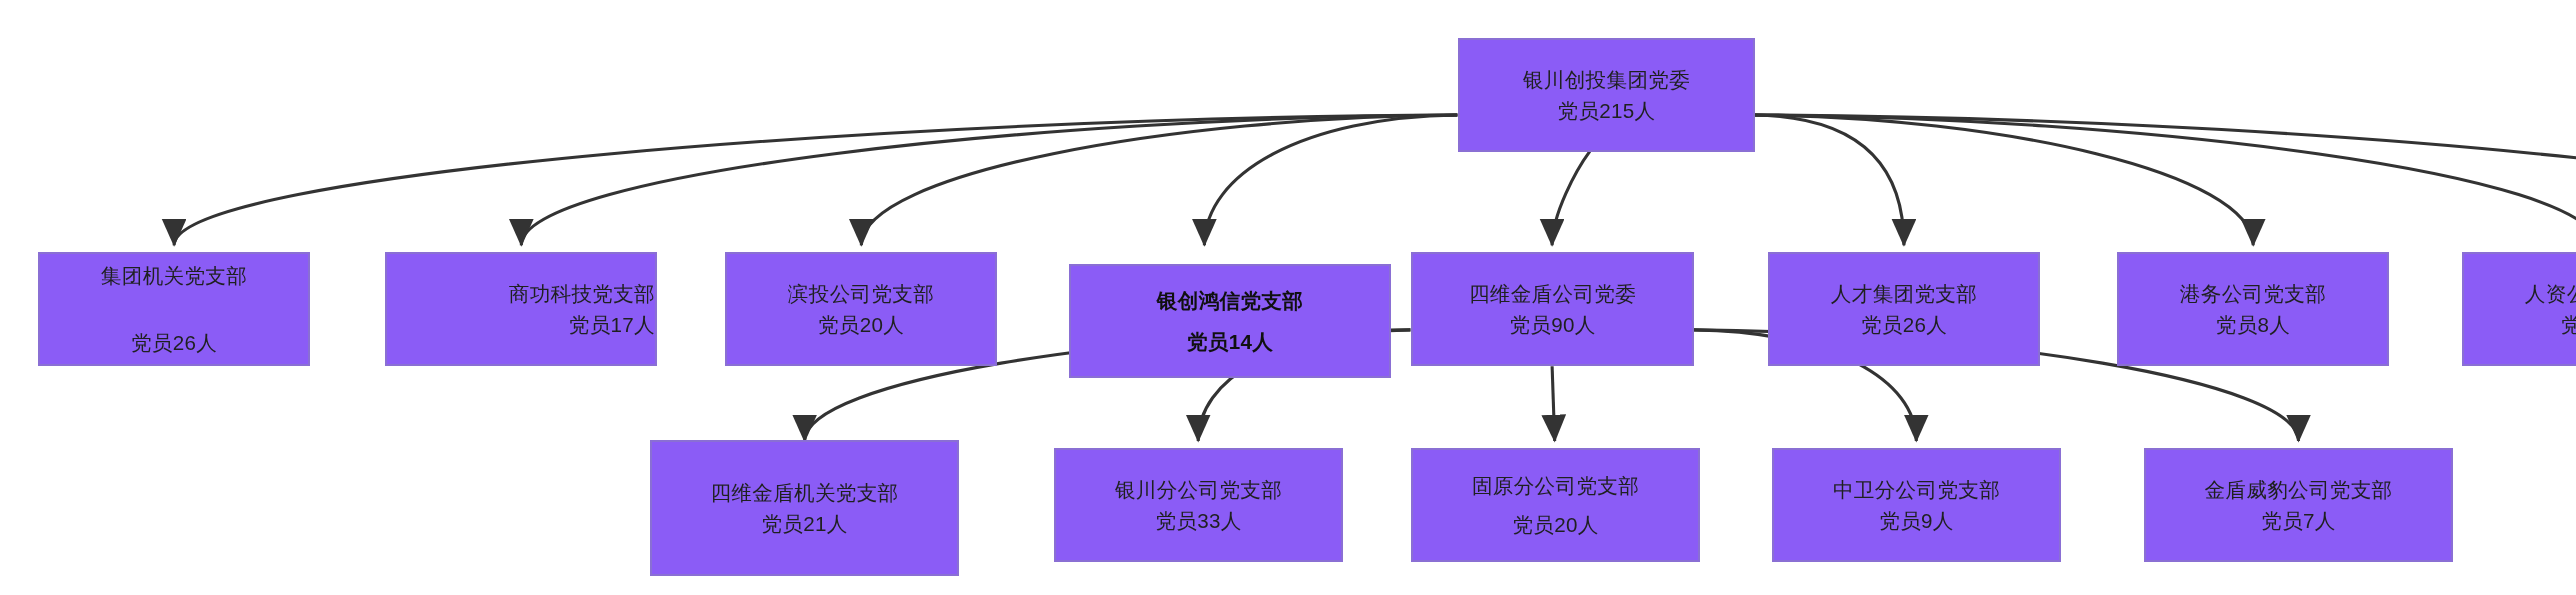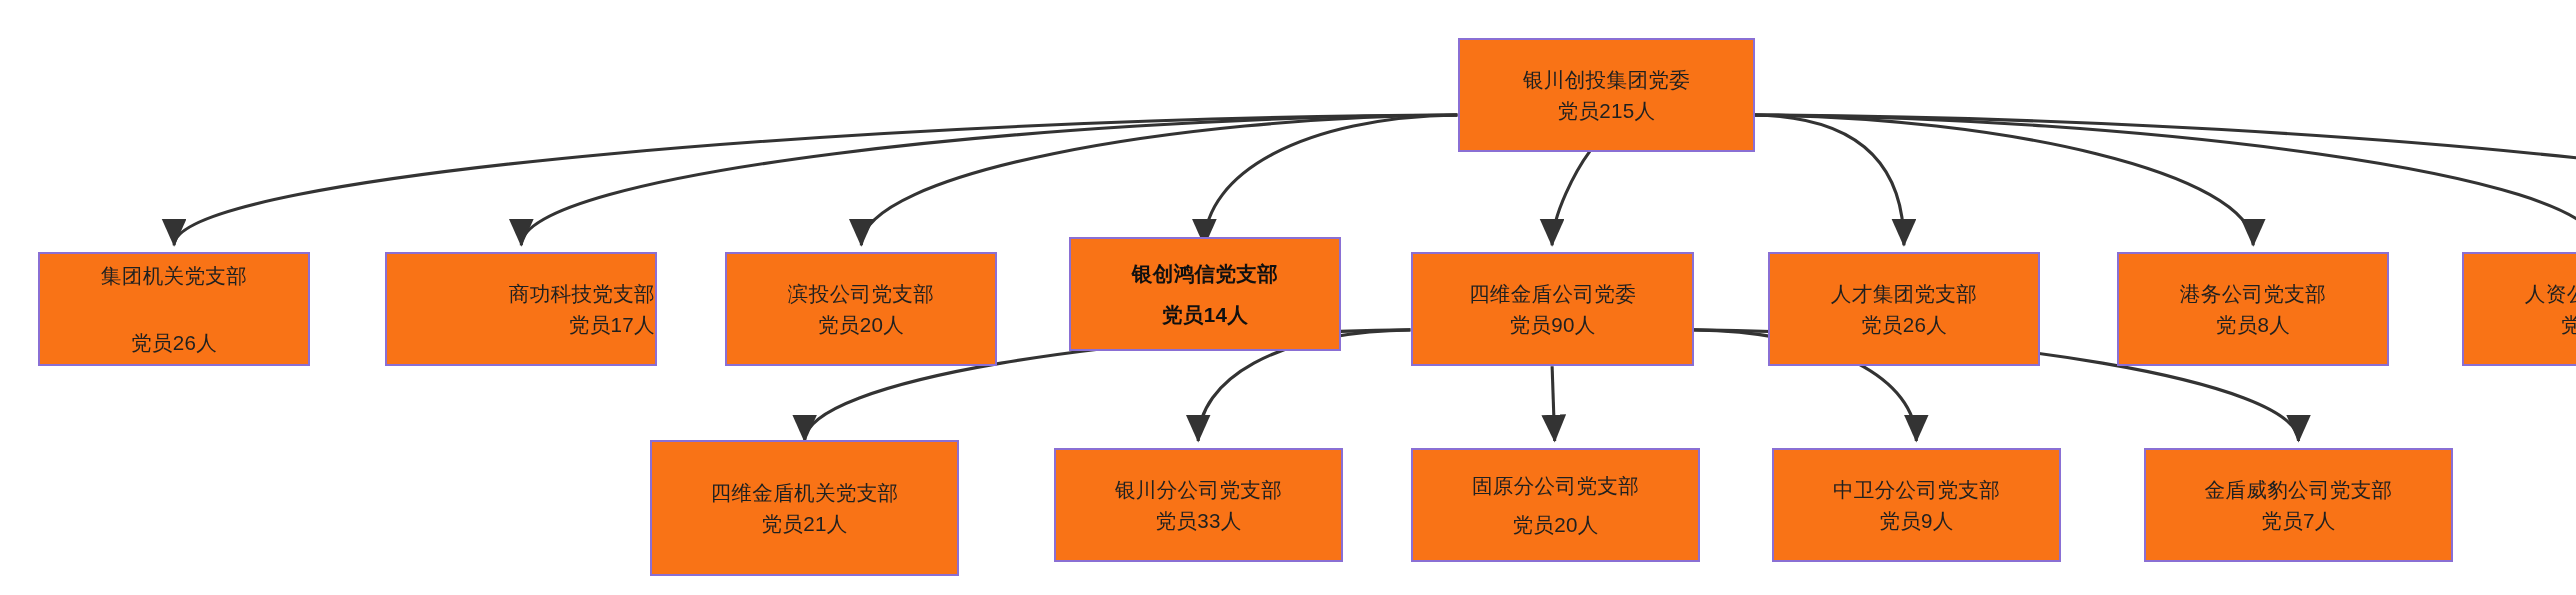--- a/index.html
+++ b/index.html
@@ -26,21 +26,21 @@
     pointer-events: none;
   }
   .edge-path {
     fill: none;
     stroke: #333333;
     stroke-width: 6;
   }
   .node {
     position: absolute;
     box-sizing: border-box;
-    background: #f97316;
+    background: #8b5cf6;
     border: 2.1px solid #8a6fd4;
     display: flex;
     flex-direction: column;
     align-items: center;
     justify-content: center;
     text-align: center;
     color: #1f2020;
     font-size: 20.6px;
     line-height: 1.52;
     letter-spacing: 0.3px;
@@ -92,21 +92,21 @@
         <span class="line2">党员26人</span>
       </div>
       <div class="node" style="left: 385px; top: 252px; width: 272px; height: 114px; align-items: flex-end;">
         <span class="line1">商功科技党支部</span>
         <span class="line2">党员17人</span>
       </div>
       <div class="node" style="left: 725px; top: 252px; width: 272px; height: 114px;">
         <span class="line1">滨投公司党支部</span>
         <span class="line2">党员20人</span>
       </div>
-      <div class="node emphasis" style="left: 1069px; top: 237px; width: 272px; height: 114px; gap: 10px;">
+      <div class="node emphasis" style="left: 1069px; top: 264px; width: 322px; height: 114px; gap: 10px;">
         <span class="line1">银创鸿信党支部</span>
         <span class="line2">党员14人</span>
       </div>
       <div class="node" style="left: 1411px; top: 252px; width: 283px; height: 114px;">
         <span class="line1">四维金盾公司党委</span>
         <span class="line2">党员90人</span>
       </div>
       <div class="node" style="left: 1768px; top: 252px; width: 272px; height: 114px; text-align: center;">
         <span class="line1">人才集团党支部</span>
         <span class="line2">党员26人</span>

